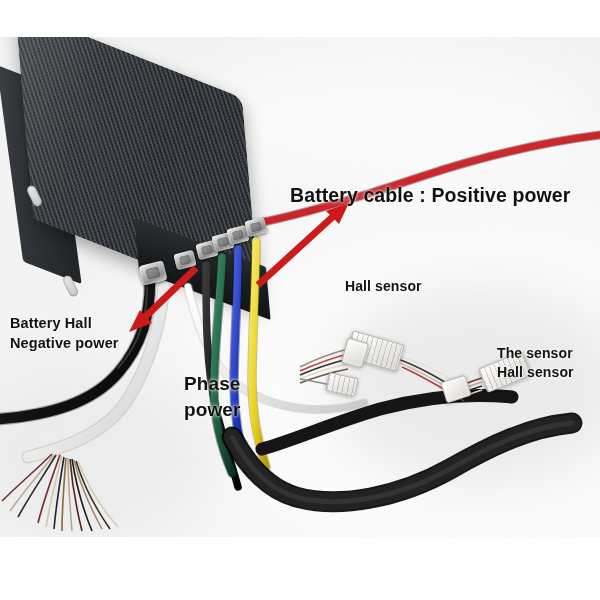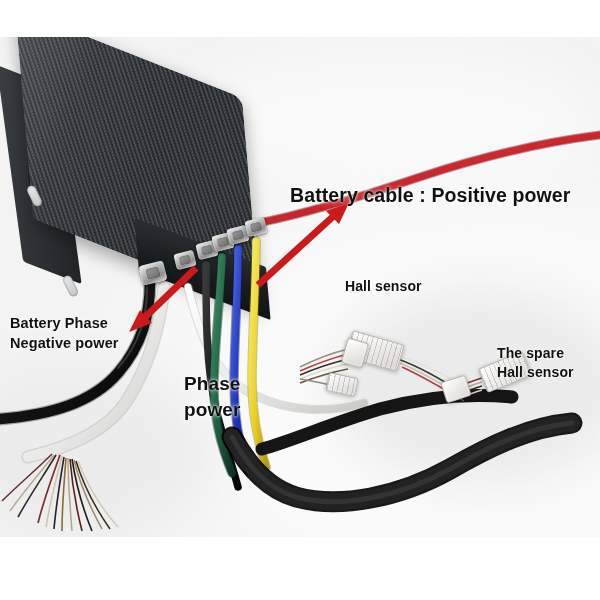--- a/index.html
+++ b/index.html
@@ -359,30 +359,30 @@
       <path d="M196,268 L140,322" stroke="#cc1a1a" stroke-width="7" stroke-linecap="butt" fill="none"></path>
       <path d="M129,332 L152,323 L140,310 Z" fill="#cc1a1a"></path>
     </g>
   </svg>
 
   <div class="label" id="label-positive">
     <span>Battery cable : Positive power</span>
   </div>
 
   <div class="label" id="label-negative">
-    <div>Battery Phase</div>
+    <div>Battery Hall</div>
     <div>Negative power</div>
   </div>
 
   <div class="label" id="label-hall">
     <span>Hall sensor</span>
   </div>
 
   <div class="label" id="label-spare">
-    <div>The spare</div>
+    <div>The sensor</div>
     <div>Hall sensor</div>
   </div>
 
   <div class="label" id="label-phase">
     <div>Phase</div>
     <div>power</div>
   </div>
 
   <div class="letterbox" id="lb-top"></div>
   <div class="letterbox" id="lb-bottom"></div>

